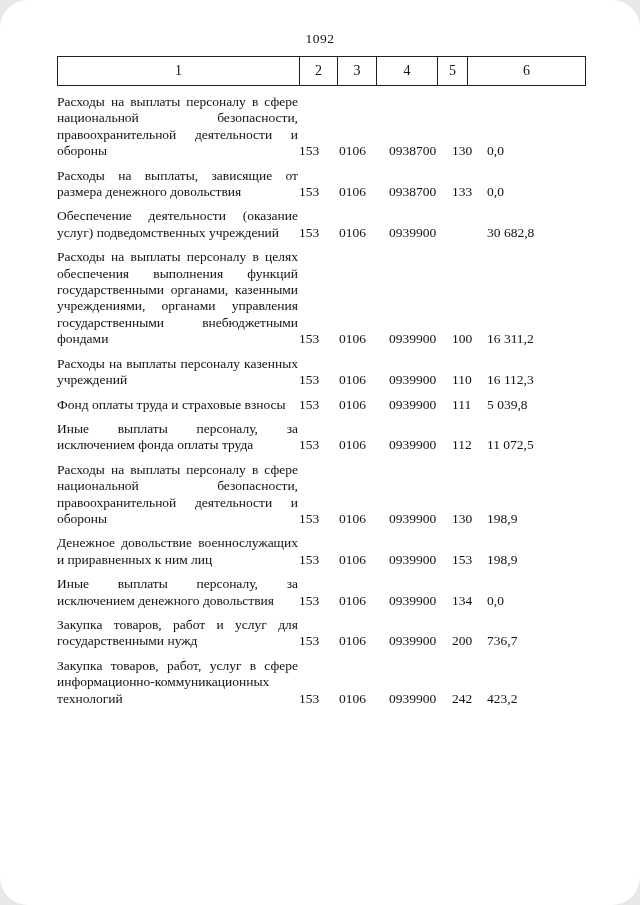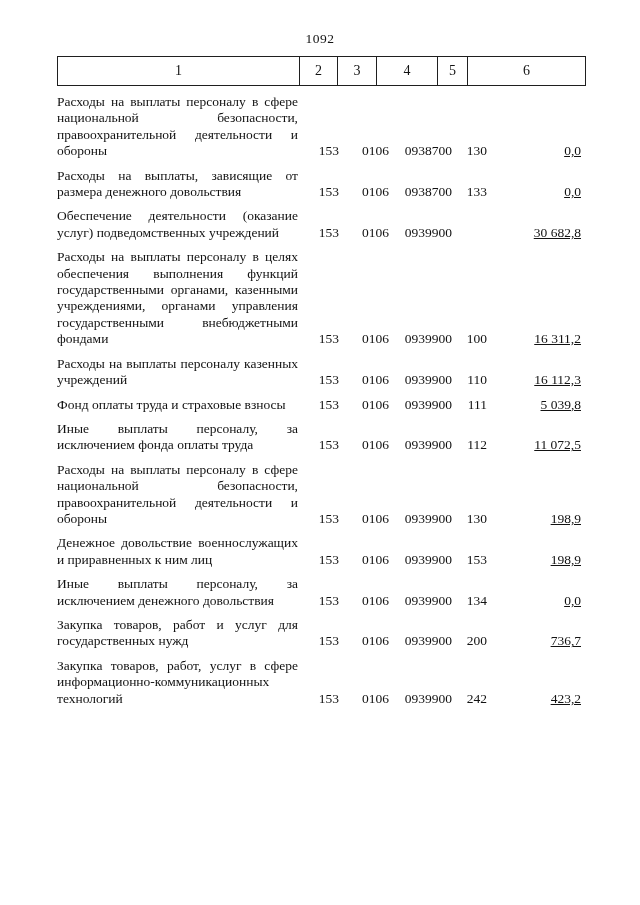--- a/index.html
+++ b/index.html
@@ -9,20 +9,21 @@
   }
   .page {
     width: 640px;
     height: 905px;
     margin: 0 auto;
     background: #ffffff;
     color: #121212;
     font-family: "Liberation Serif", "DejaVu Serif", serif;
     overflow: hidden;
     position: relative;
+    border-radius: 28px;
   }
   .page-number {
     padding-top: 31px;
     text-align: center;
     font-size: 13.5px;
     letter-spacing: 0.5px;
   }
   table {
     border-collapse: collapse;
     table-layout: fixed;
@@ -47,28 +48,27 @@
     vertical-align: bottom;
     padding: 0 0 8px 0;
     font-size: 13.5px;
     line-height: 16.4px;
   }
   .data-table td.c1 {
     text-align: justify;
     padding-right: 1px;
   }
   .data-table td.code {
-    text-align: right;
+    text-align: left;
     white-space: nowrap;
   }
   .data-table td.amt {
-    text-align: right;
+    text-align: left;
     padding-right: 4px;
     white-space: nowrap;
-    text-decoration: underline;
   }
 </style>
 </head>
 <body>
 
 <div class="page">
 
   <div class="page-number">1092</div>
 
   <table class="header-table">
@@ -176,21 +176,21 @@
       </tr>
       <tr>
         <td class="c1">Иные выплаты персоналу, за исключением денежного довольствия</td>
         <td class="code">153</td>
         <td class="code">0106</td>
         <td class="code">0939900</td>
         <td class="code">134</td>
         <td class="amt">0,0</td>
       </tr>
       <tr>
-        <td class="c1">Закупка товаров, работ и услуг для государственных нужд</td>
+        <td class="c1">Закупка товаров, работ и услуг для государственными нужд</td>
         <td class="code">153</td>
         <td class="code">0106</td>
         <td class="code">0939900</td>
         <td class="code">200</td>
         <td class="amt">736,7</td>
       </tr>
       <tr>
         <td class="c1">Закупка товаров, работ, услуг в сфере информационно-коммуникационных технологий</td>
         <td class="code">153</td>
         <td class="code">0106</td>

